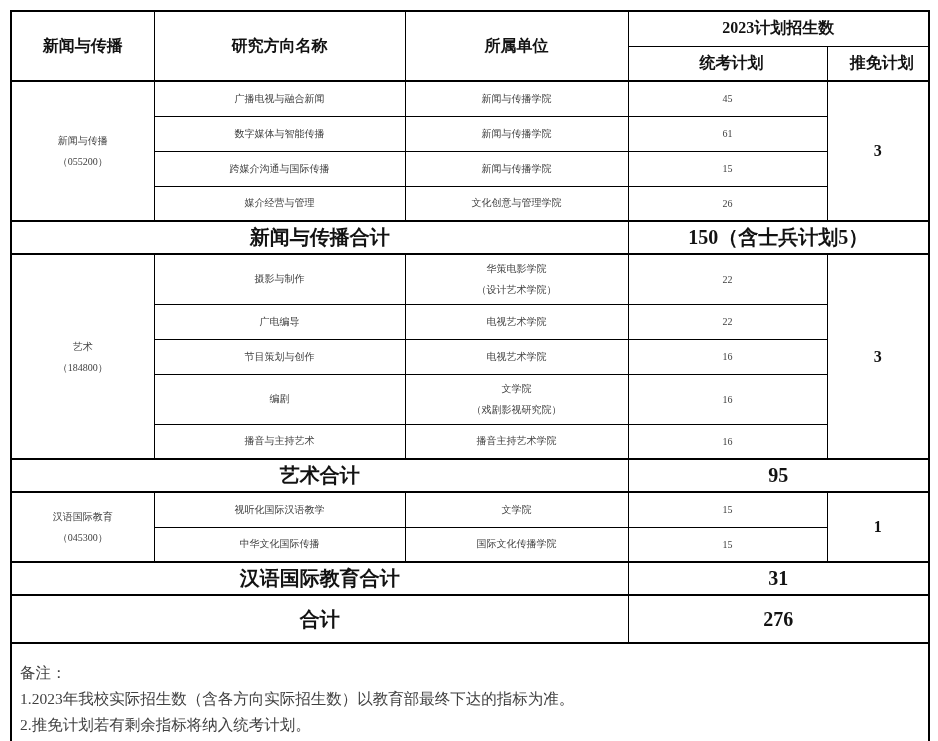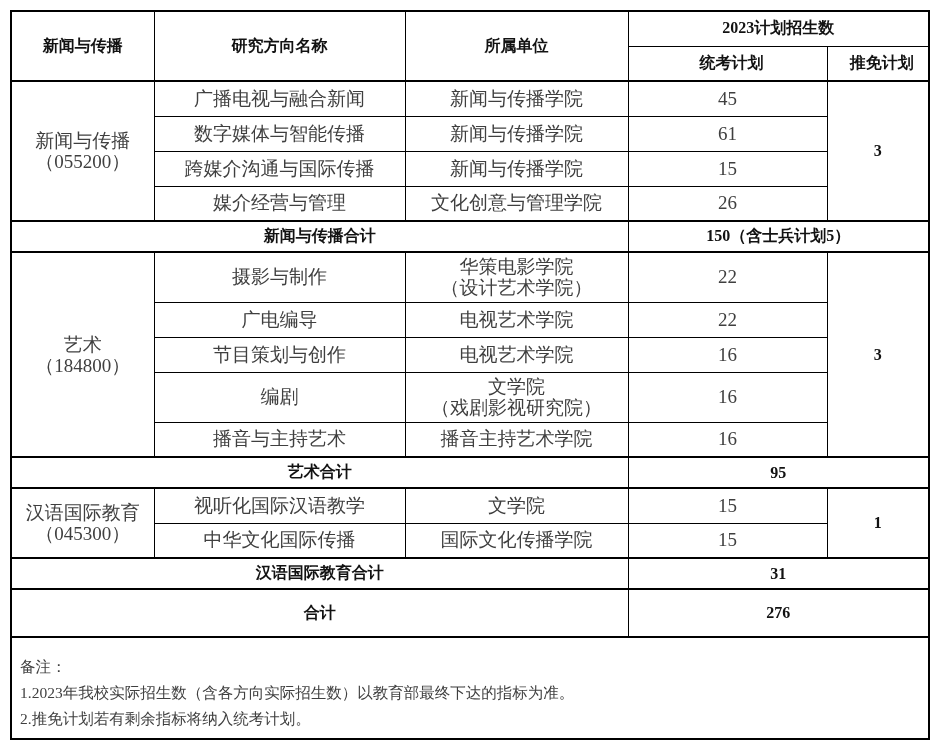--- a/index.html
+++ b/index.html
@@ -25,41 +25,41 @@
   }
   col.c-major { width: 143px; }
   col.c-direction { width: 251px; }
   col.c-unit { width: 223px; }
   col.c-unified { width: 199px; }
   col.c-exempt { width: 102px; }
   td {
     border: 1px solid #000;
     text-align: center;
     vertical-align: middle;
-    font-size: 19px;
+    font-size: 10px;
     padding: 2px 4px;
     overflow: hidden;
     box-sizing: border-box;
     height: 35px;
   }
   td.th {
     font-weight: bold;
     color: #121212;
     font-size: 16px;
     height: 35px;
   }
   tr.hdr2 td { border-bottom-width: 2px; padding-left: 12px; }
   tr.first-data td { border-top-width: 2px; }
   tr.tall td { height: 50px; }
   tr.total-row td {
     border-top-width: 2px;
     border-bottom-width: 2px;
     font-weight: bold;
     color: #121212;
-    font-size: 16px;
+    font-size: 20px;
     height: 31px;
   }
   tr.grand td { height: 48px; }
   td.exempt-cell {
     font-weight: bold;
     color: #121212;
     font-size: 16px;
   }
   .two-line { display: block; line-height: 21px; }
   td.notes-cell {

